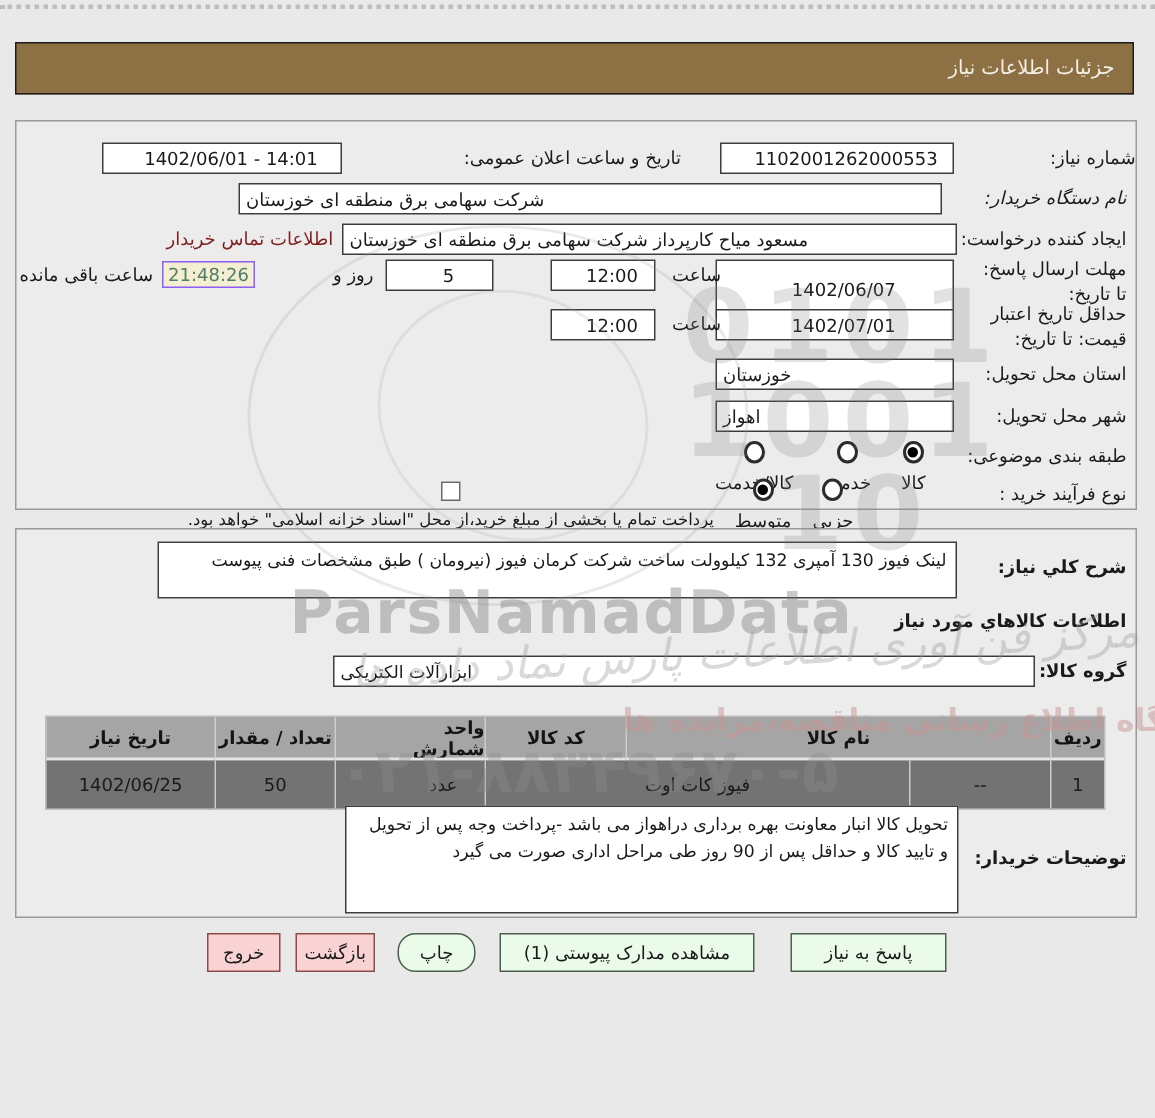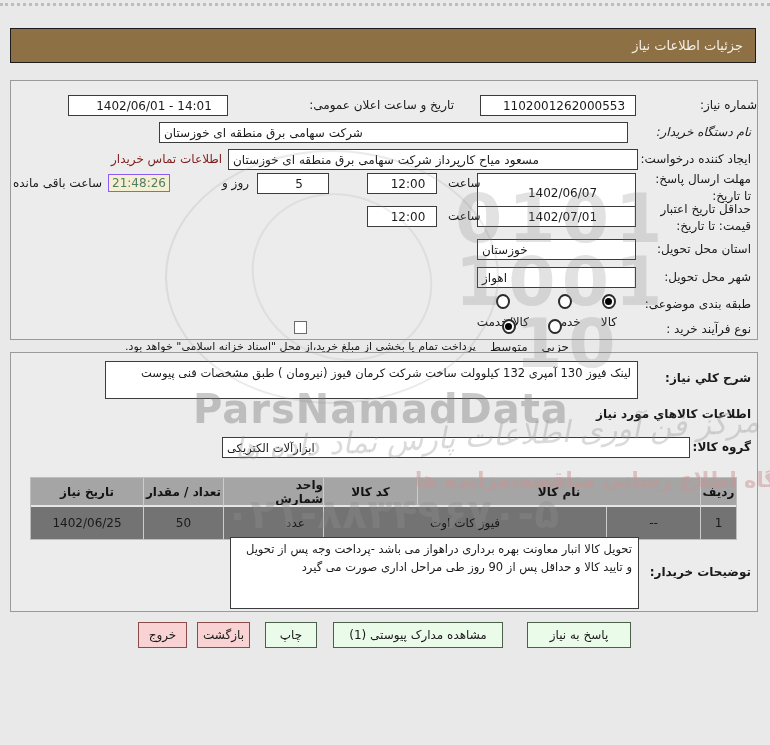--- a/index.html
+++ b/index.html
@@ -184,21 +184,21 @@
         <div class="cell c-date">1402/06/25</div>
       </div>
     </div>
 
     <span class="lbl b" style="right:6px;top:212px;">توضیحات خریدار:</span>
     <div class="area" style="left:219px;top:184px;width:409px;height:72px;">تحویل کالا انبار معاونت بهره برداری دراهواز می باشد -پرداخت وجه پس از تحویل و تایید کالا و حداقل پس از 90 روز طی مراحل اداری صورت می گیرد</div>
   </div>
 
   <div class="btn green" style="left:527px;width:104px;">پاسخ به نیاز</div>
   <div class="btn green" style="left:333px;width:170px;">مشاهده مدارک پیوستی (1)</div>
-  <div class="btn green" style="left:265px;width:52px;">چاپ</div>
+  <div class="btn green" style="left:265px;width:52px;border-radius:12px;">چاپ</div>
   <div class="btn pink" style="left:197px;width:53px;">بازگشت</div>
   <div class="btn pink" style="left:138px;width:49px;">خروج</div>
 
   <div class="wm wm-ellipse1"></div>
   <div class="wm wm-ellipse2"></div>
   <div class="wm wm-emblem">
     <div>0101</div>
     <div>1001</div>
     <div class="l3">10</div>
   </div>

